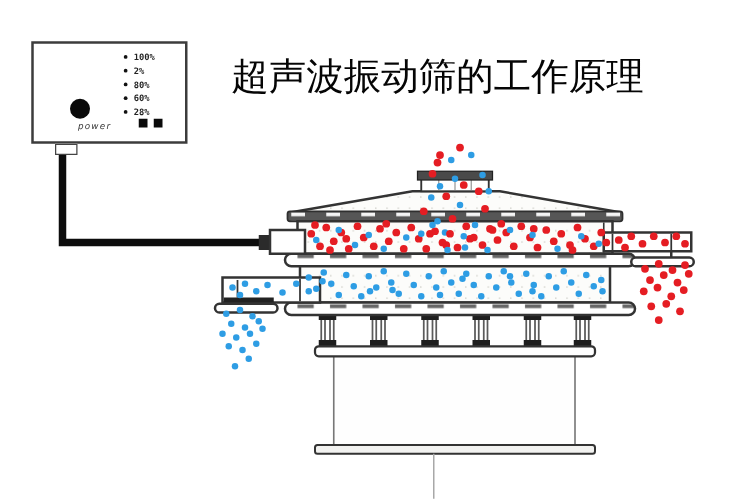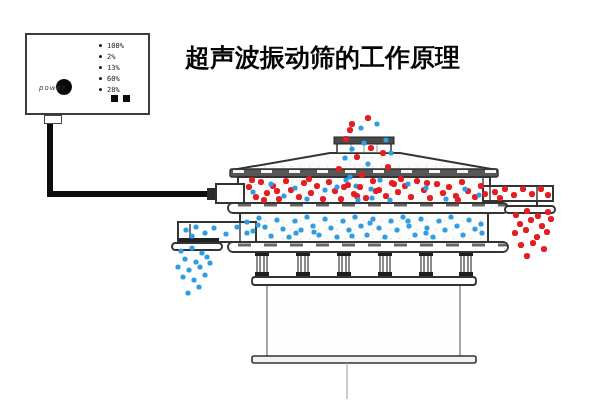--- a/index.html
+++ b/index.html
@@ -2,40 +2,40 @@
 <html><head>
 <meta charset="utf-8">
 <style>
   html,body{margin:0;padding:0;}
   body{
     width:600px;height:400px;position:relative;overflow:hidden;
     background:#ffffff;font-family:"DejaVu Sans","Liberation Sans",sans-serif;
   }
   .title{
     position:absolute;left:185px;top:41px;
-    font-size:25px;font-weight:700;color:#050505;letter-spacing:0px;
+    font-size:30px;font-weight:400;color:#050505;letter-spacing:0px;
     white-space:nowrap;
   }
   
   .ctrl-box{
     position:absolute;left:25px;top:33px;width:125px;height:82px;
     background:#ffffff;border:2px solid #3c3c3c;box-sizing:border-box;
   }
   .knob{
     position:absolute;left:29px;top:44px;width:16px;height:16px;
     border-radius:50%;background:#0a0a0a;
   }
   .power-label{
-    position:absolute;left:12px;top:49px;width:50px;text-align:left;
+    position:absolute;left:12px;top:62px;width:50px;text-align:right;
     font-size:7px;color:#333;letter-spacing:1px;font-style:italic;
   }
   .levels{position:absolute;left:72px;top:5px;}
   .level-row{display:flex;align-items:center;height:11px;}
   .level-dot{width:3px;height:3px;border-radius:50%;background:#111;margin-right:5px;}
-  .level-label{font-size:7px;color:#222;font-family:"DejaVu Sans Mono",monospace;}
+  .level-label{font-size:7px;color:#222;font-family:"DejaVu Sans Mono",monospace;font-weight:bold;}
   .btn-sq{position:absolute;width:7px;height:7px;background:#0a0a0a;}
   .btn-a{left:84px;top:60px;}
   .btn-b{left:96px;top:60px;}
   .stub{
     position:absolute;left:44px;top:115px;width:18px;height:9px;
     background:#fff;border:1.5px solid #444;box-sizing:border-box;
   }
   svg{position:absolute;left:0;top:0;}
 </style>
 </head>
@@ -344,21 +344,21 @@
     <div class="level-row">
       <span class="level-dot"></span>
       <span class="level-label">100%</span>
     </div>
     <div class="level-row">
       <span class="level-dot"></span>
       <span class="level-label">2%</span>
     </div>
     <div class="level-row">
       <span class="level-dot"></span>
-      <span class="level-label">13%</span>
+      <span class="level-label">80%</span>
     </div>
     <div class="level-row">
       <span class="level-dot"></span>
       <span class="level-label">60%</span>
     </div>
     <div class="level-row">
       <span class="level-dot"></span>
       <span class="level-label">28%</span>
     </div>
   </div>

